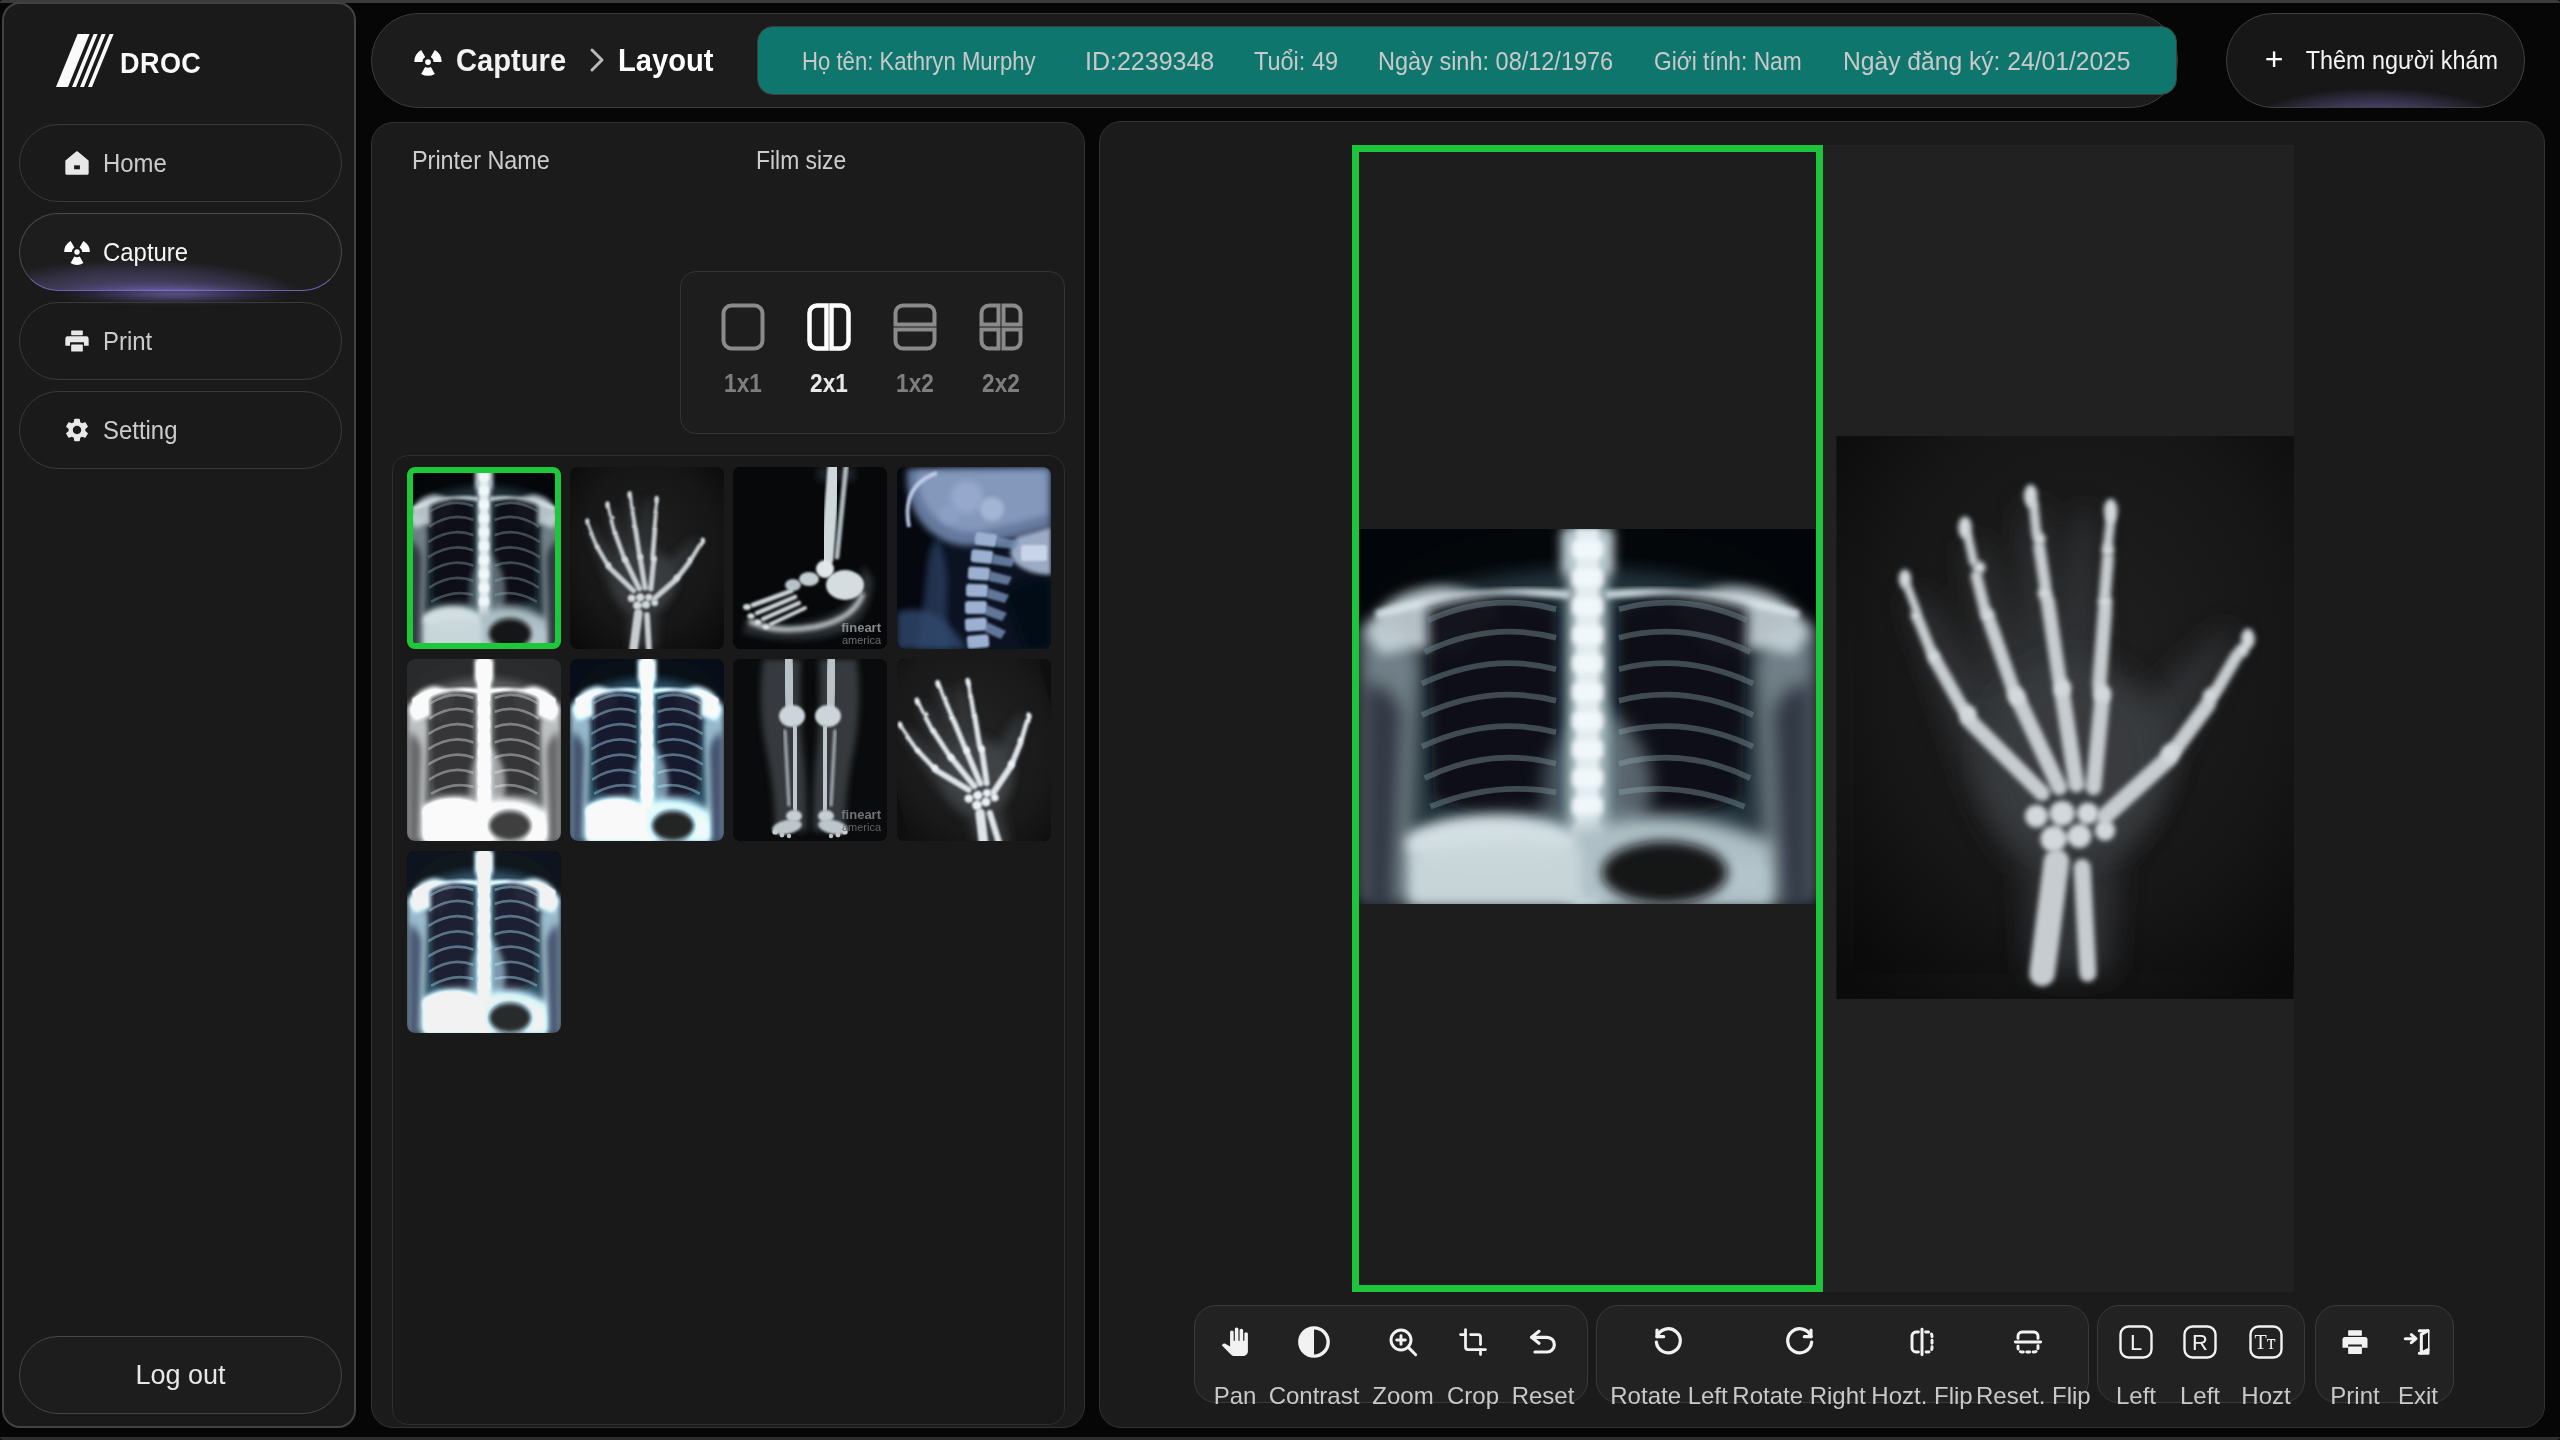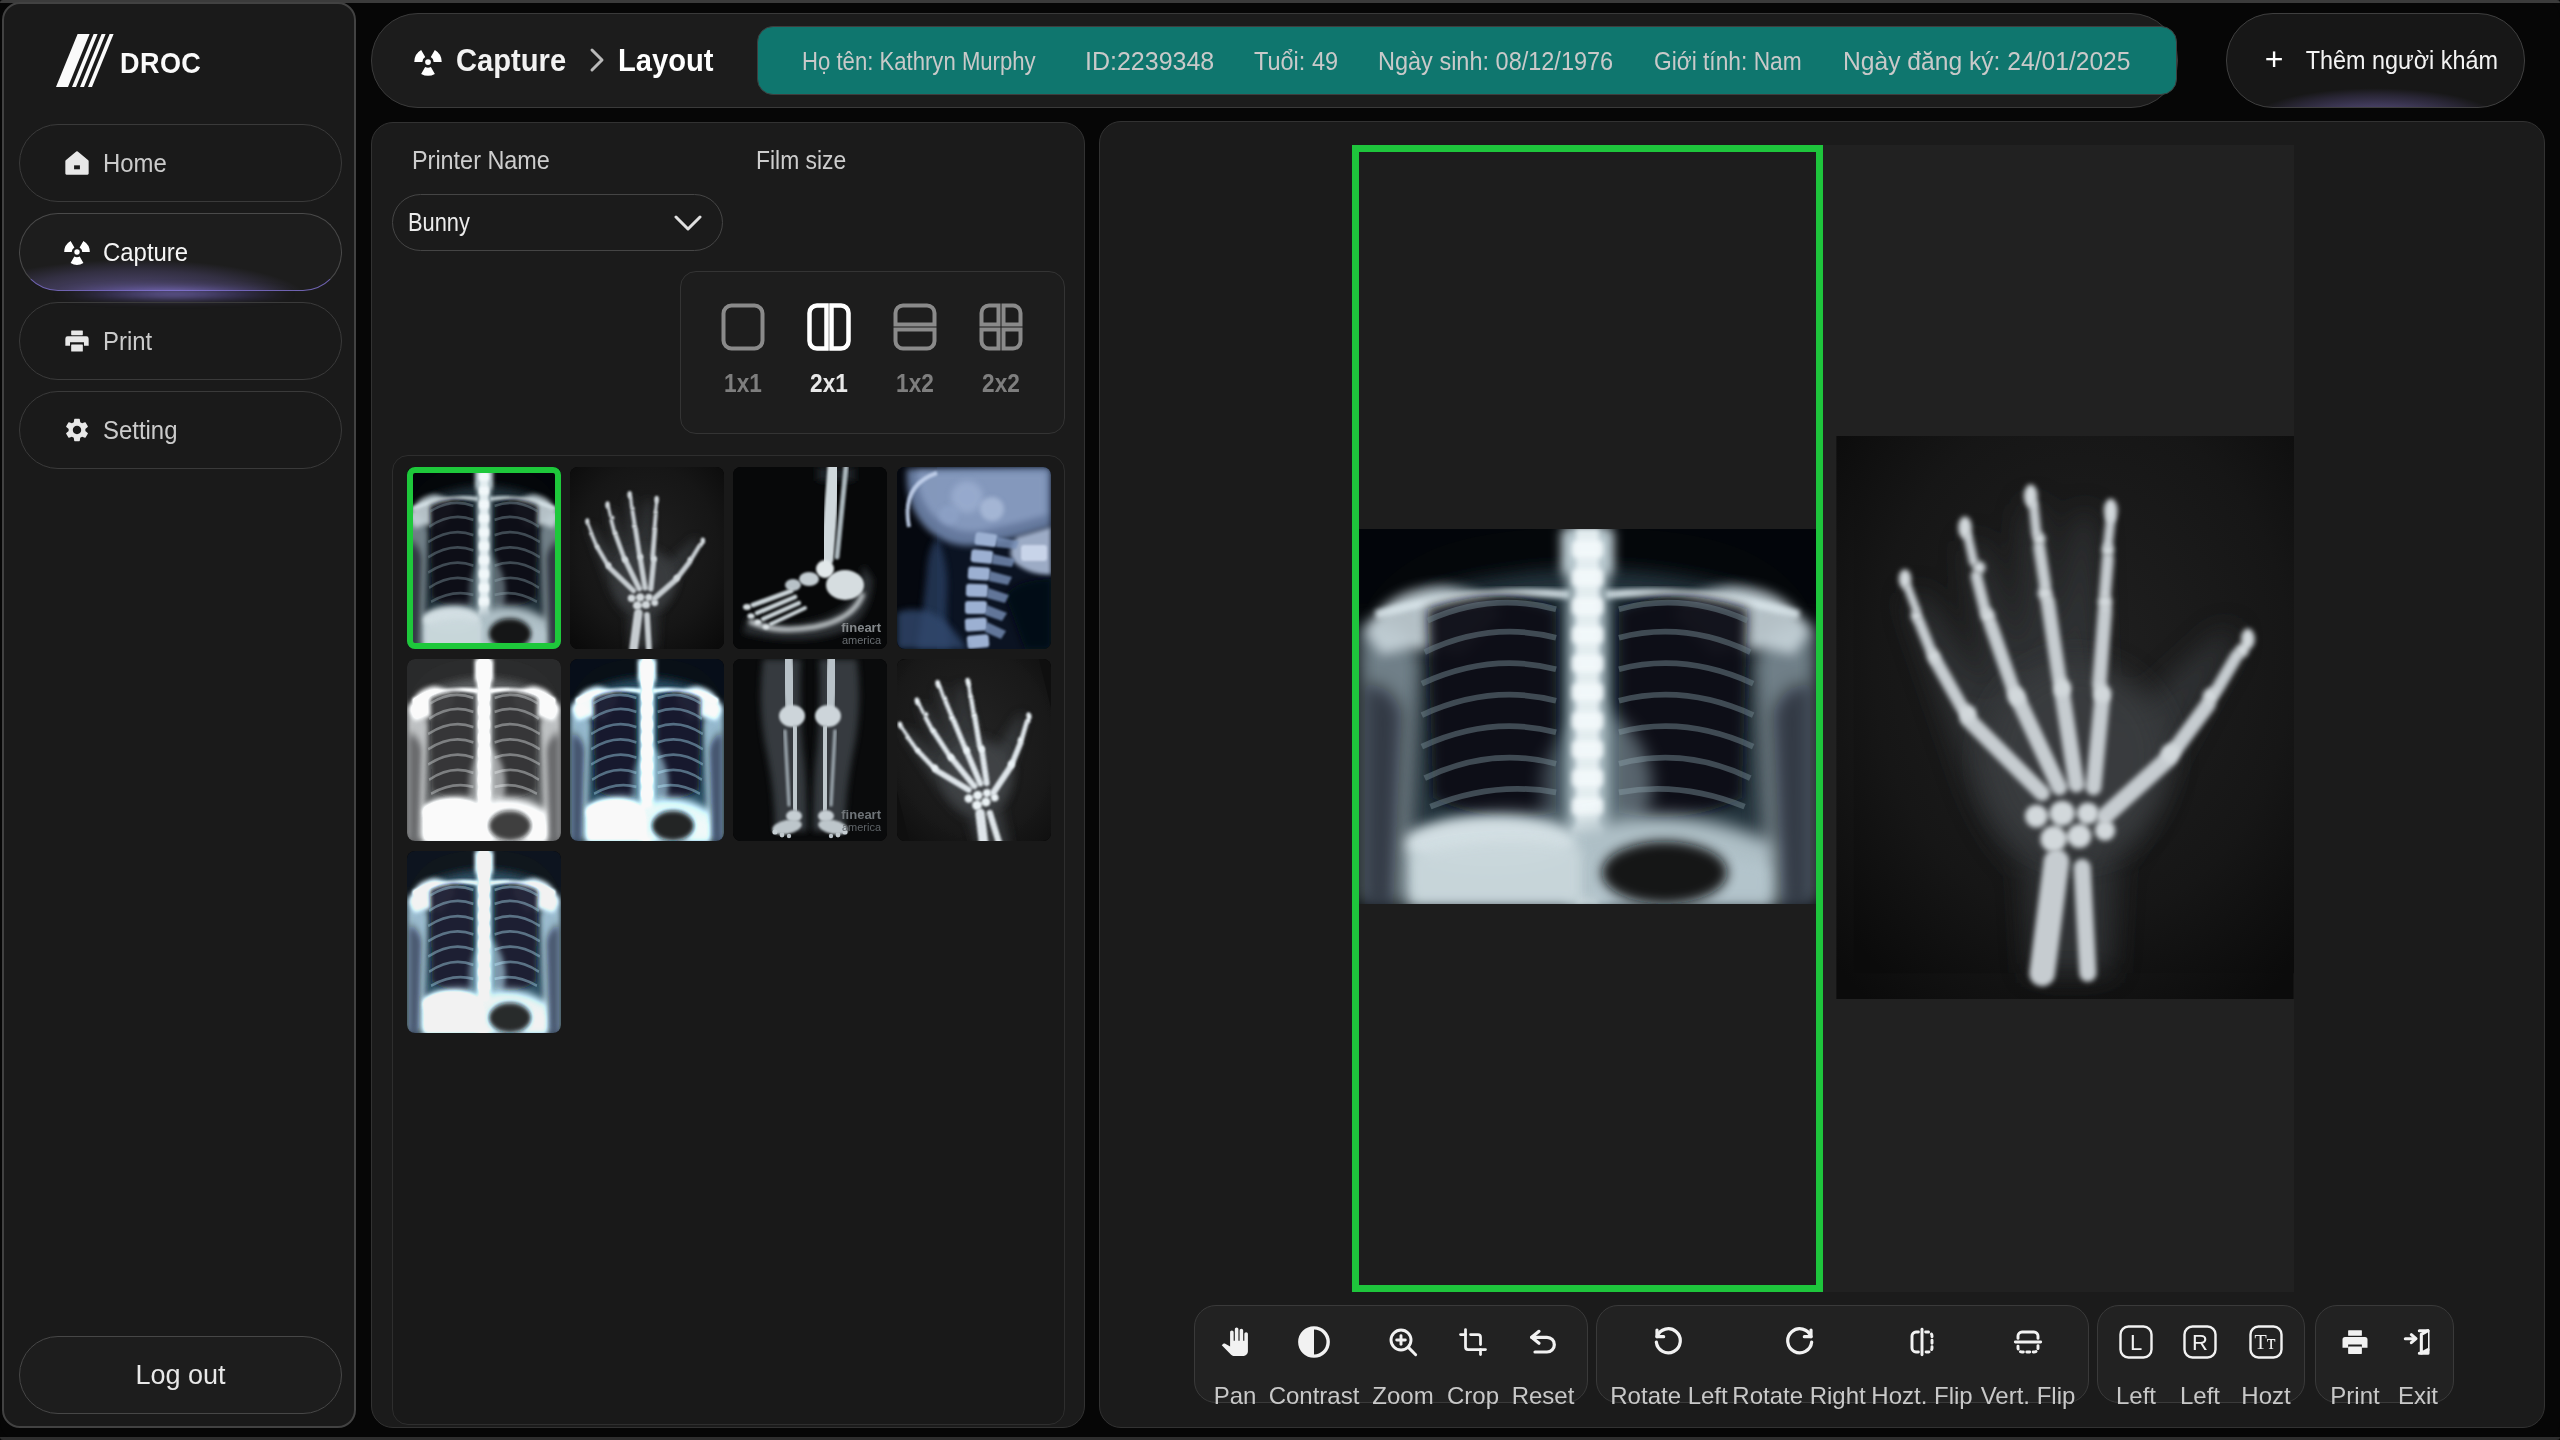--- a/index.html
+++ b/index.html
@@ -161,26 +161,20 @@
   </div>
   <div id="addbtn" class="abs">
       <span class="plus">+</span>
       <span class="t">Thêm người khám</span>
     </div>
 
   <div id="lpanel" class="abs">
     <div class="flabel" style="left:40px; top:22px; transform:scaleX(.9); transform-origin:0 50%;">Printer Name</div>
     <div class="flabel" style="left:384px; top:22px; transform:scaleX(.88); transform-origin:0 50%;">Film size</div>
 
-    <div class="drop" style="left:20px; width:331px;">
-      <span class="dtxt" style="transform:scaleX(.84); transform-origin:0 50%;">Bunny</span>
-      <svg class="chev" style="left:281px; top:20px;" viewBox="0 0 28 16" fill="none" stroke="#e0e0e0" stroke-width="3" stroke-linecap="round" stroke-linejoin="round">
-          <path d="M2 2 L14 14 L26 2"></path>
-        </svg>
-    </div>
 
 
     <div class="optcard" style="left:308px; width:385px;">
       <div class="opt" style="left:17px;">
         <div class="oicon">
           <svg width="44" height="48" viewBox="0 0 44 48" fill="none" stroke="#8a8a8a" stroke-width="4">
               <rect x="2.5" y="2.5" width="39" height="43" rx="8"></rect>
             </svg>
         </div>
         <div class="olbl">1x1</div>
@@ -370,21 +364,21 @@
       <div class="titem" style="left:379px; width:104px;">
         <div class="ticon">
             <svg width="32" height="32" viewBox="0 0 24 24" fill="none" stroke="#f2f2f2" stroke-width="2.2" stroke-linecap="round">
               <g transform="rotate(90 12 12)">
                 <path d="M9.3 4.5 H7.5 a3 3 0 0 0 -3 3 v9 a3 3 0 0 0 3 3 h1.8"></path>
                 <line x1="12" y1="2.5" x2="12" y2="21.5"></line>
                 <path d="M14.7 4.5 h1.8 a3 3 0 0 1 3 3 v9 a3 3 0 0 1 -3 3 h-1.8" stroke-dasharray="2.2 2.6"></path>
               </g>
             </svg>
           </div>
-        <div class="tlbl">Vert. Flip</div>
+        <div class="tlbl">Reset. Flip</div>
       </div>
     </div>
 
     <div class="tgroup" style="left:997px; width:208px;">
       <div class="titem" style="left:8px; width:60px;">
         <div class="ticon">
             <svg width="36" height="36" viewBox="0 0 36 36">
               <rect x="2.5" y="2.5" width="31" height="31" rx="8" fill="none" stroke="#f2f2f2" stroke-width="2.4"></rect>
               <text x="18" y="26" font-size="22" fill="#f2f2f2" text-anchor="middle" font-family="Liberation Sans, sans-serif">L</text>
             </svg>

